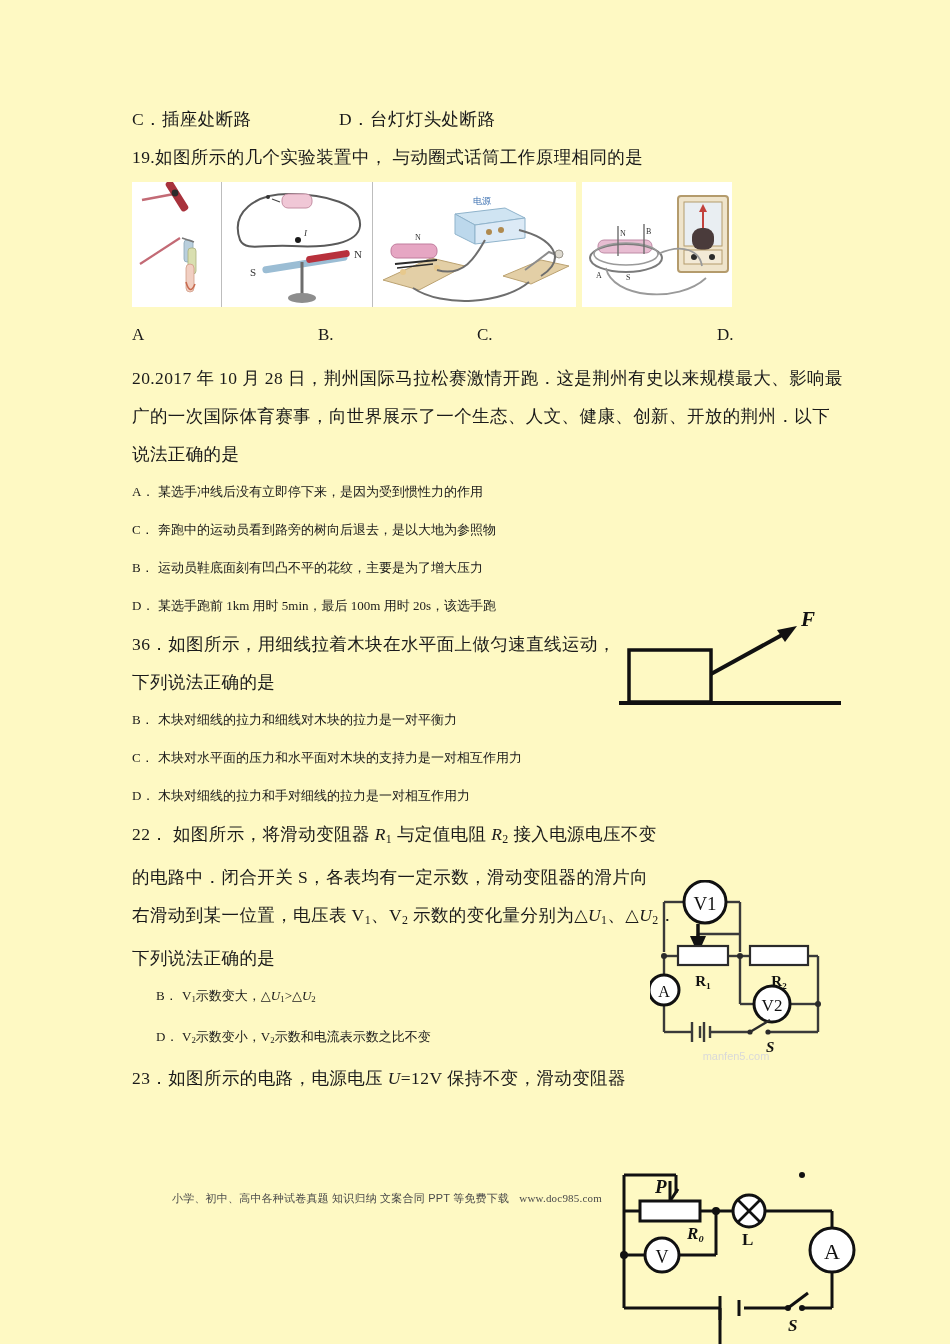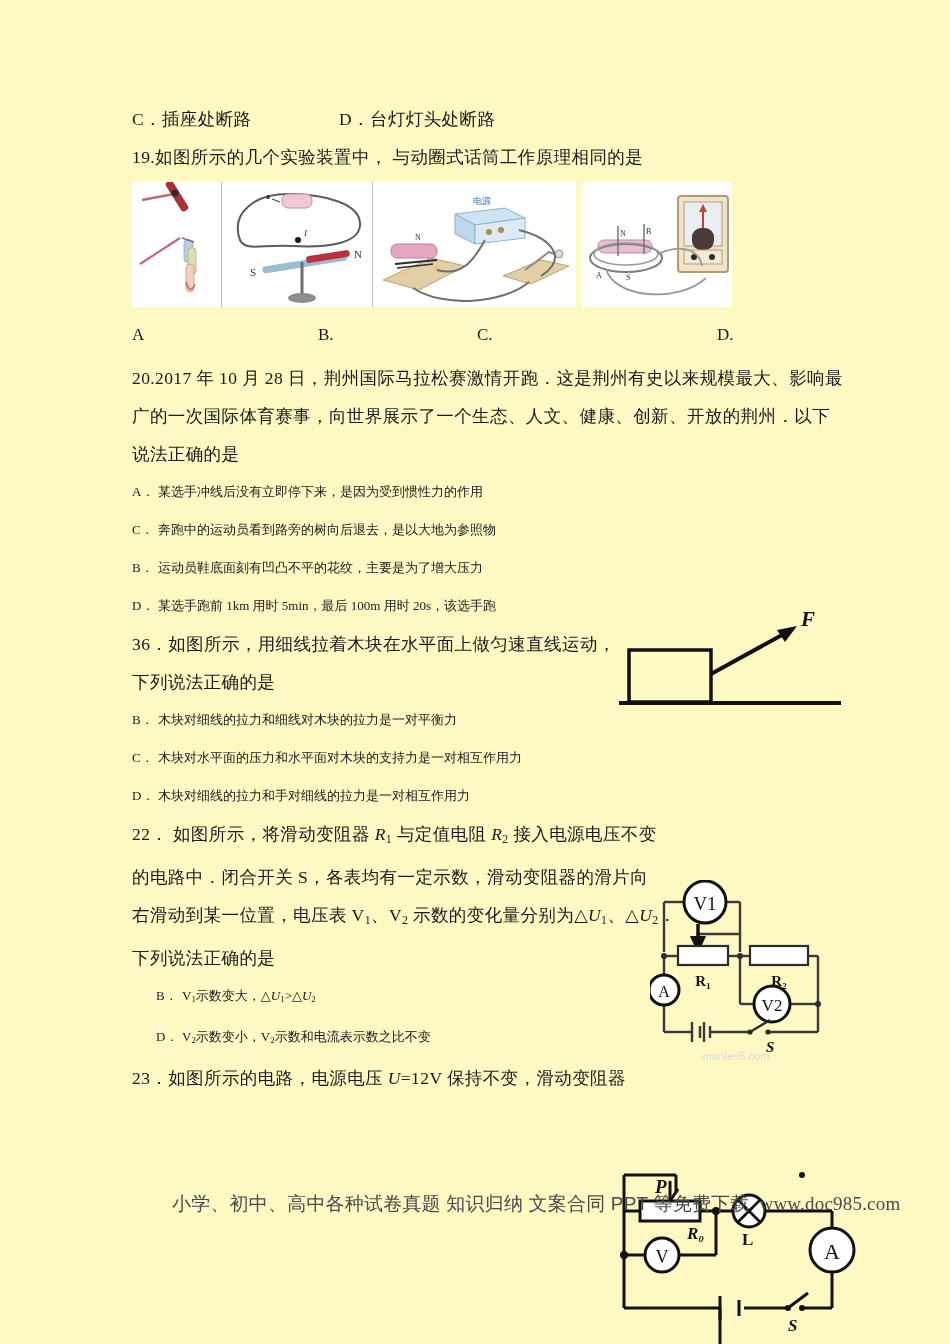--- a/index.html
+++ b/index.html
@@ -85,21 +85,21 @@
   
   .float-fig {
     position: absolute;
   }
 
   
   .watermark {
     position: absolute;
     left: 172px;
     top: 1191px;
-    font-size: 19px;
+    font-size: 11px;
     color: #4a4a4a;
     white-space: nowrap;
     letter-spacing: 0.2px;
     font-family: "Liberation Sans", sans-serif;
   }
   .wm-lat { font-family: "Liberation Serif", serif; }
 
   svg { display: block; }
 </style>
 </head>

